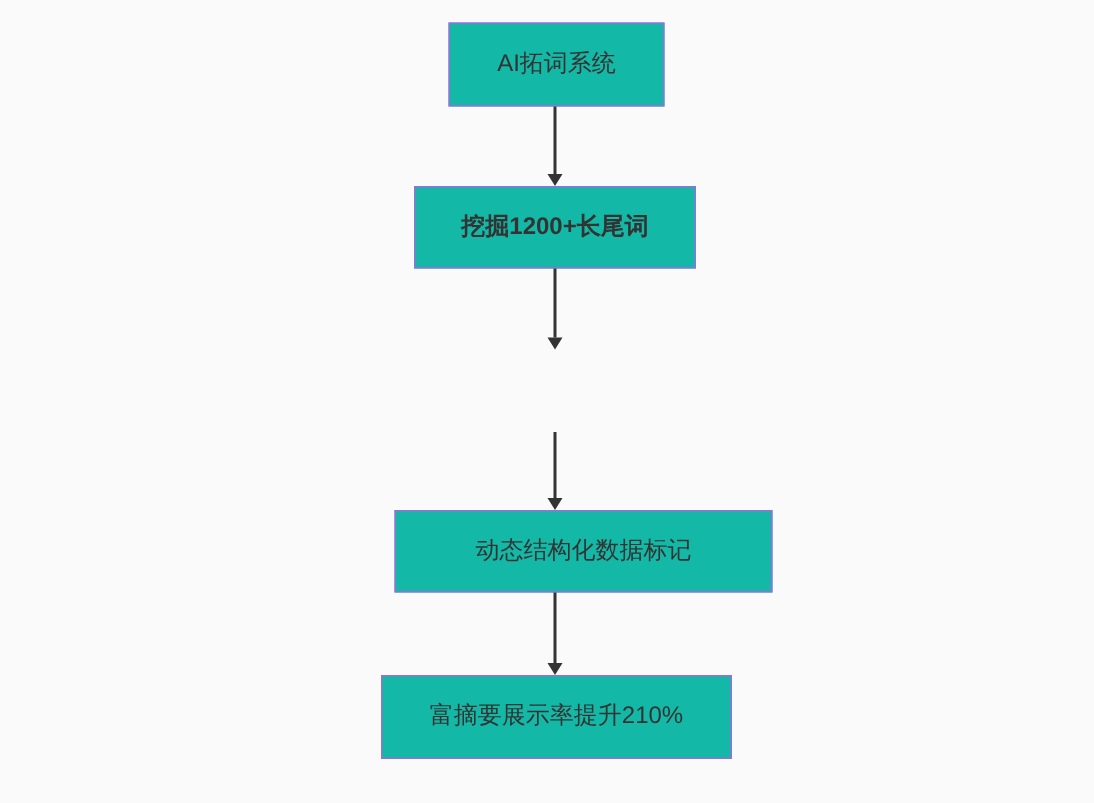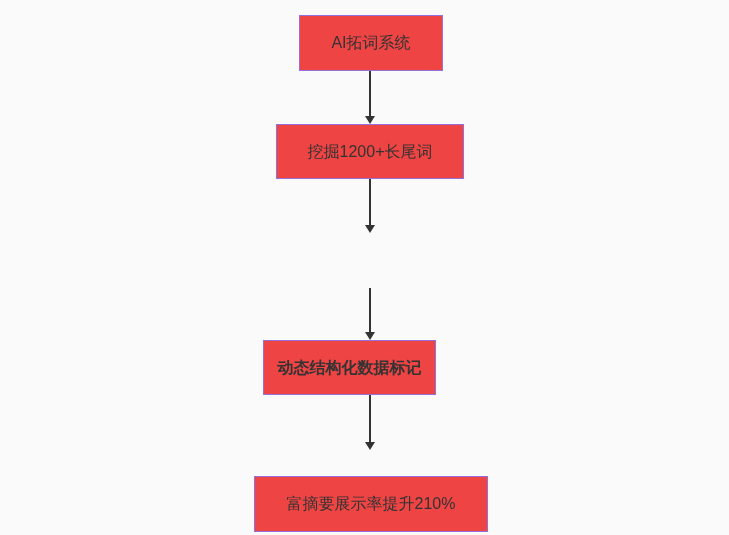--- a/index.html
+++ b/index.html
@@ -12,21 +12,21 @@
   .canvas {
     position: relative;
     width: 729px; height: 535px;
     background: #fafafa;
   }
   .flow-node {
     position: absolute;
     display: flex;
     align-items: center;
     justify-content: center;
-    background: #ef4444;
+    background: #14b8a6;
     border: 1px solid #9370db;
     color: #333333;
     font-size: 16px;
     line-height: 1.2;
     text-align: center;
     white-space: nowrap;
   }
   .flow-arrow {
     position: absolute;
     width: 12px;
@@ -40,24 +40,24 @@
     background: #333333;
   }
   .arrow-head {
     width: 0; height: 0;
     border-left: 5px solid transparent;
     border-right: 5px solid transparent;
     border-top: 8px solid #333333;
   }
   
   #node-0 { left: 299px; top: 15px;  width: 144px; height: 56px; }
-  #node-1 { left: 276px; top: 124px; width: 188px; height: 55px; }
+  #node-1 { left: 276px; top: 124px; width: 188px; height: 55px; font-weight: bold; }
   #node-2 { left: 260px; top: 233px; width: 220px; height: 55px; }
-  #node-3 { left: 263px; top: 340px; width: 173px; height: 55px; font-weight: bold; }
-  #node-4 { left: 254px; top: 476px; width: 234px; height: 56px; }
+  #node-3 { left: 263px; top: 340px; width: 252px; height: 55px; }
+  #node-4 { left: 254px; top: 450px; width: 234px; height: 56px; }
   
   #arrow-0 { left: 364px; top: 71px;  height: 53px; }
   #arrow-1 { left: 364px; top: 179px; height: 54px; }
   #arrow-2 { left: 364px; top: 288px; height: 52px; }
   #arrow-3 { left: 364px; top: 395px; height: 55px; }
 </style>
 </head>
 <body>
 
 <div class="canvas">

